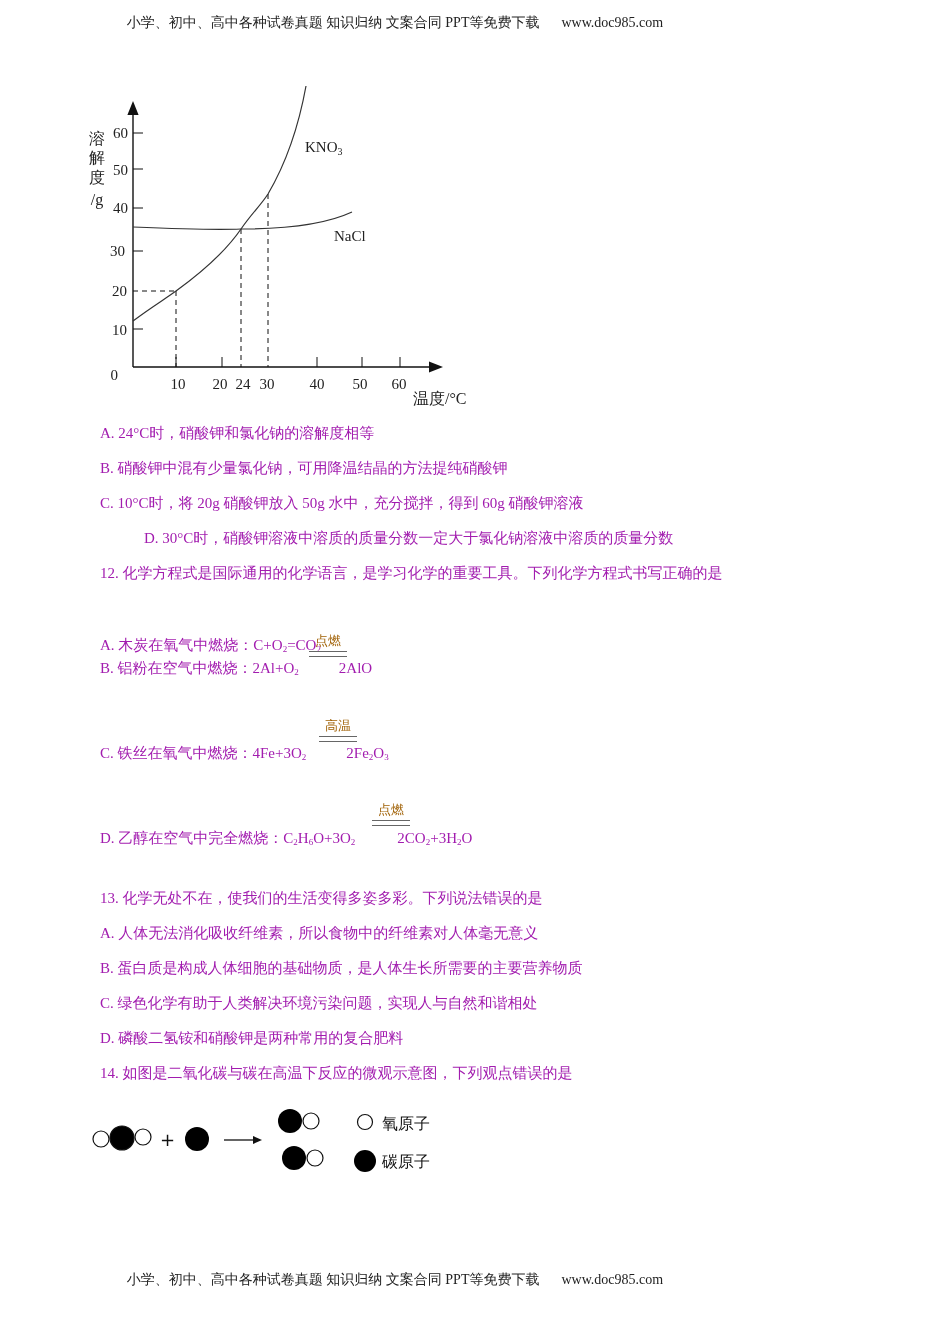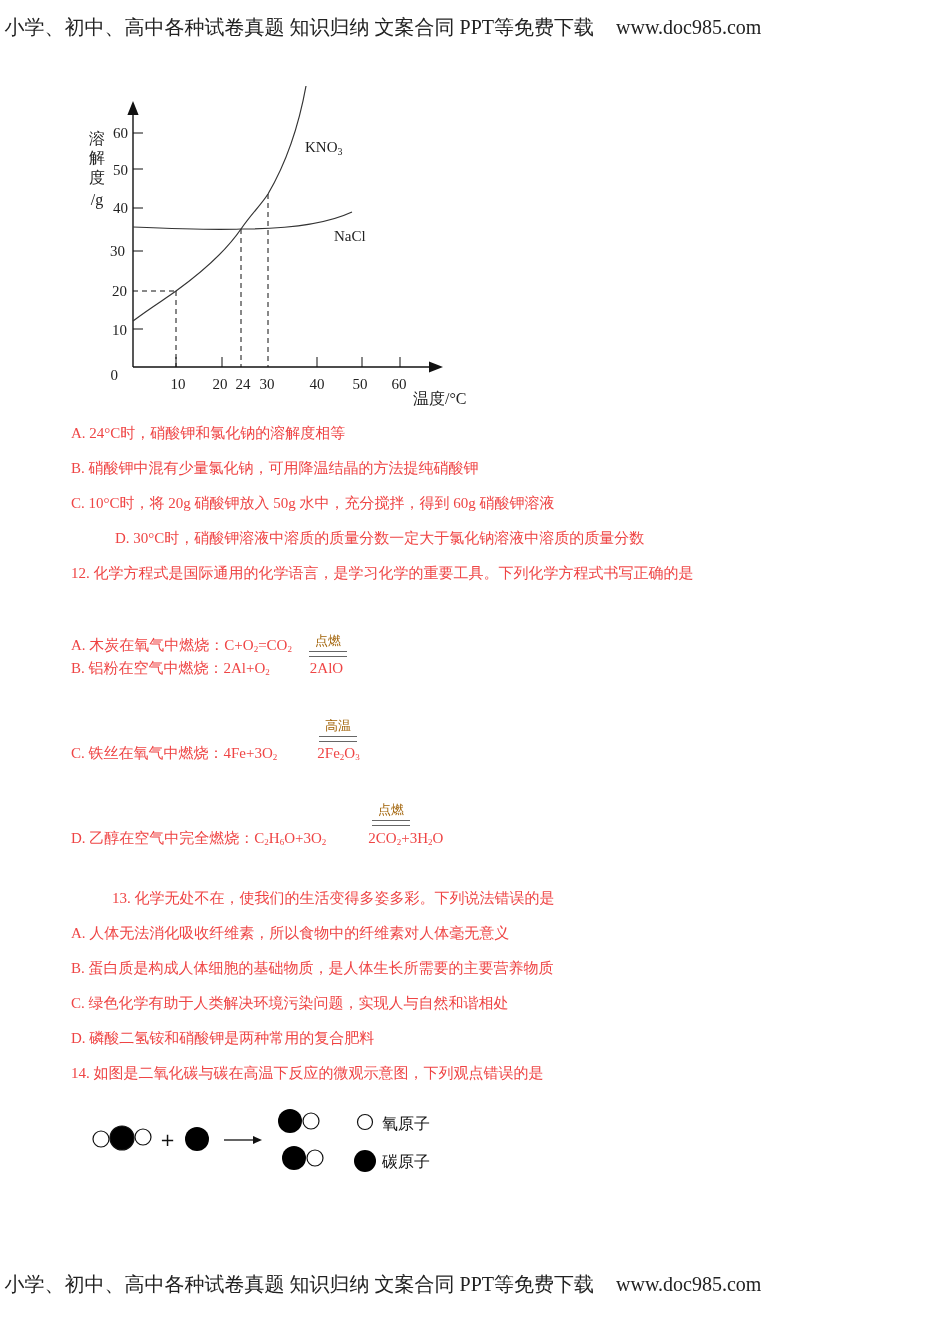--- a/index.html
+++ b/index.html
@@ -1,23 +1,23 @@
 <!DOCTYPE html>
 <html><head>
 <meta charset="utf-8">
 <style>
   html, body { margin: 0; padding: 0; background: #ffffff; }
   body { width: 950px; height: 1344px; position: relative; overflow: hidden;
          font-family: "Liberation Serif", "DejaVu Serif", serif; color: #111; }
-  .header, .footer { position: absolute; left: 0; width: 766px; text-align: center;
-         font-size: 20px; color: #222; letter-spacing: 0; }
+  .header, .footer { position: absolute; left: 12px; width: 766px; text-align: center;
+         font-size: 14px; color: #222; letter-spacing: 0; }
   .header { top: 14px; }
   .footer { top: 1271px; }
   .header .site, .footer .site { margin-left: 22px; }
-  .line { position: absolute; left: 71px; font-size: 15px; white-space: nowrap; color: #ef4444; }
+  .line { position: absolute; left: 100px; font-size: 15px; white-space: nowrap; color: #a21caf; }
   sub { font-size: 9px; vertical-align: -2px; line-height: 0; }
   .cond { position: absolute; font-size: 13px; color: #a16207; text-align: center; }
   .cond .bars { display: block; height: 4px; border-top: 1px solid #666; border-bottom: 1px solid #666; margin-top: 1px; }
   svg { position: absolute; }
   .chart-text { font-family: "Liberation Serif", serif; fill: #222; }
 </style>
 </head>
 <body>
 
 <div class="header">
@@ -117,21 +117,21 @@
   <span style="line-height:18px;">高温</span><span class="bars"></span>
 </div>
 
 <div class="line" style="top:829px;">
   <span>D. 乙醇在空气中完全燃烧：</span><span>C</span><sub>2</sub><span>H</span><sub>6</sub><span>O+3O</span><sub>2</sub><span style="display:inline-block;width:42px;"></span><span>2CO</span><sub>2</sub><span>+3H</span><sub>2</sub><span>O</span>
 </div>
 <div class="cond" style="left:372px;top:801px;width:38px;">
   <span style="line-height:18px;">点燃</span><span class="bars"></span>
 </div>
 
-<div class="line" style="top:889px;margin-left:41px;">13. 化学无处不在，使我们的生活变得多姿多彩。下列说法错误的是</div>
+<div class="line" style="top:889px;">13. 化学无处不在，使我们的生活变得多姿多彩。下列说法错误的是</div>
 <div class="line" style="top:924px;">A. 人体无法消化吸收纤维素，所以食物中的纤维素对人体毫无意义</div>
 <div class="line" style="top:959px;">B. 蛋白质是构成人体细胞的基础物质，是人体生长所需要的主要营养物质</div>
 <div class="line" style="top:994px;">C. 绿色化学有助于人类解决环境污染问题，实现人与自然和谐相处</div>
 <div class="line" style="top:1029px;">D. 磷酸二氢铵和硝酸钾是两种常用的复合肥料</div>
 
 <div class="line" style="top:1064px;">14. 如图是二氧化碳与碳在高温下反应的微观示意图，下列观点错误的是</div>
 
 <svg width="380" height="90" viewBox="80 1095 380 90" style="left:80px;top:1095px;">
 
   <g stroke="#111" stroke-width="1.2">

